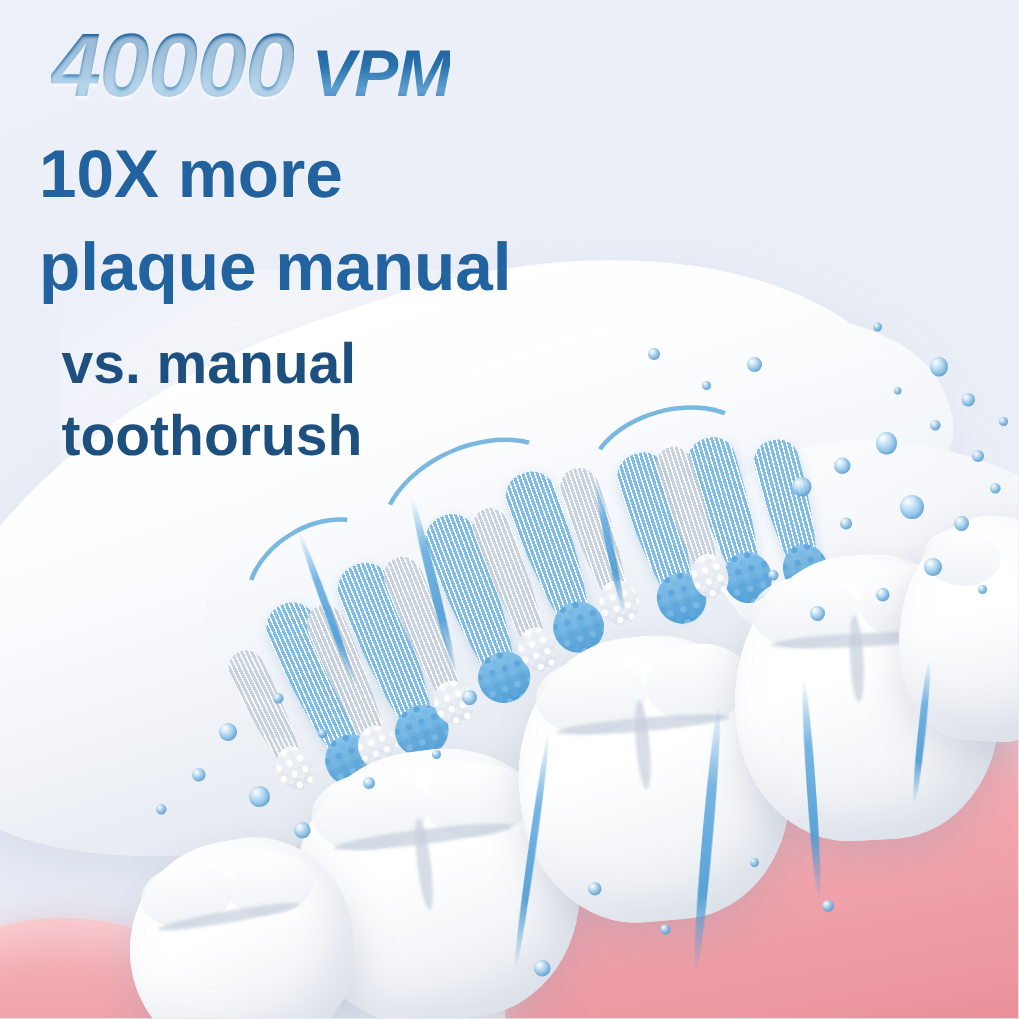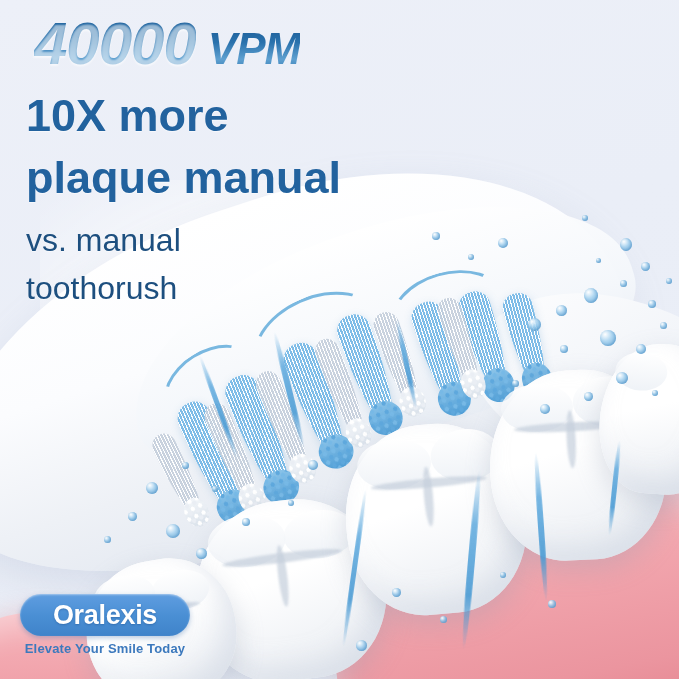--- a/index.html
+++ b/index.html
@@ -149,22 +149,22 @@
   .line-bold{
     position:absolute;left:26px;
     font-size:45px;font-weight:bold;color:#22629e;
     line-height:1.02;white-space:nowrap;
     text-shadow:0 1px 1px rgba(255,255,255,.6);
   }
   .l2{top:93px;}
   .l3{top:155px;}
 
   .line-light{
-    position:absolute;left:26px;
-    font-size:32px;font-weight:400;color:#1d4f7f;
+    position:absolute;left:41px;
+    font-size:38px;font-weight:700;color:#1d4f7f;
     line-height:1.05;white-space:nowrap;
     text-shadow:0 1px 1px rgba(255,255,255,.55);
   }
   .l4{top:224px;}
   .l5{top:272px;}
 
   
   .logo{position:absolute;left:20px;top:594px;}
   .logo-pill{
     width:170px;height:42px;border-radius:21px;
@@ -301,20 +301,14 @@
       <span class="num">40000</span><span class="unit">VPM</span>
     </div>
 
     <div class="line-bold l2">10X more</div>
     <div class="line-bold l3">plaque manual</div>
 
     <div class="line-light l4">vs. manual</div>
     <div class="line-light l5">toothorush</div>
   </div>
 
-  <div class="logo">
-    <div class="logo-pill">
-      <span class="logo-text">Oralexis</span>
-    </div>
-    <div class="logo-tag">Elevate Your Smile Today</div>
-  </div>
 
 </div>
 
 </body></html>

